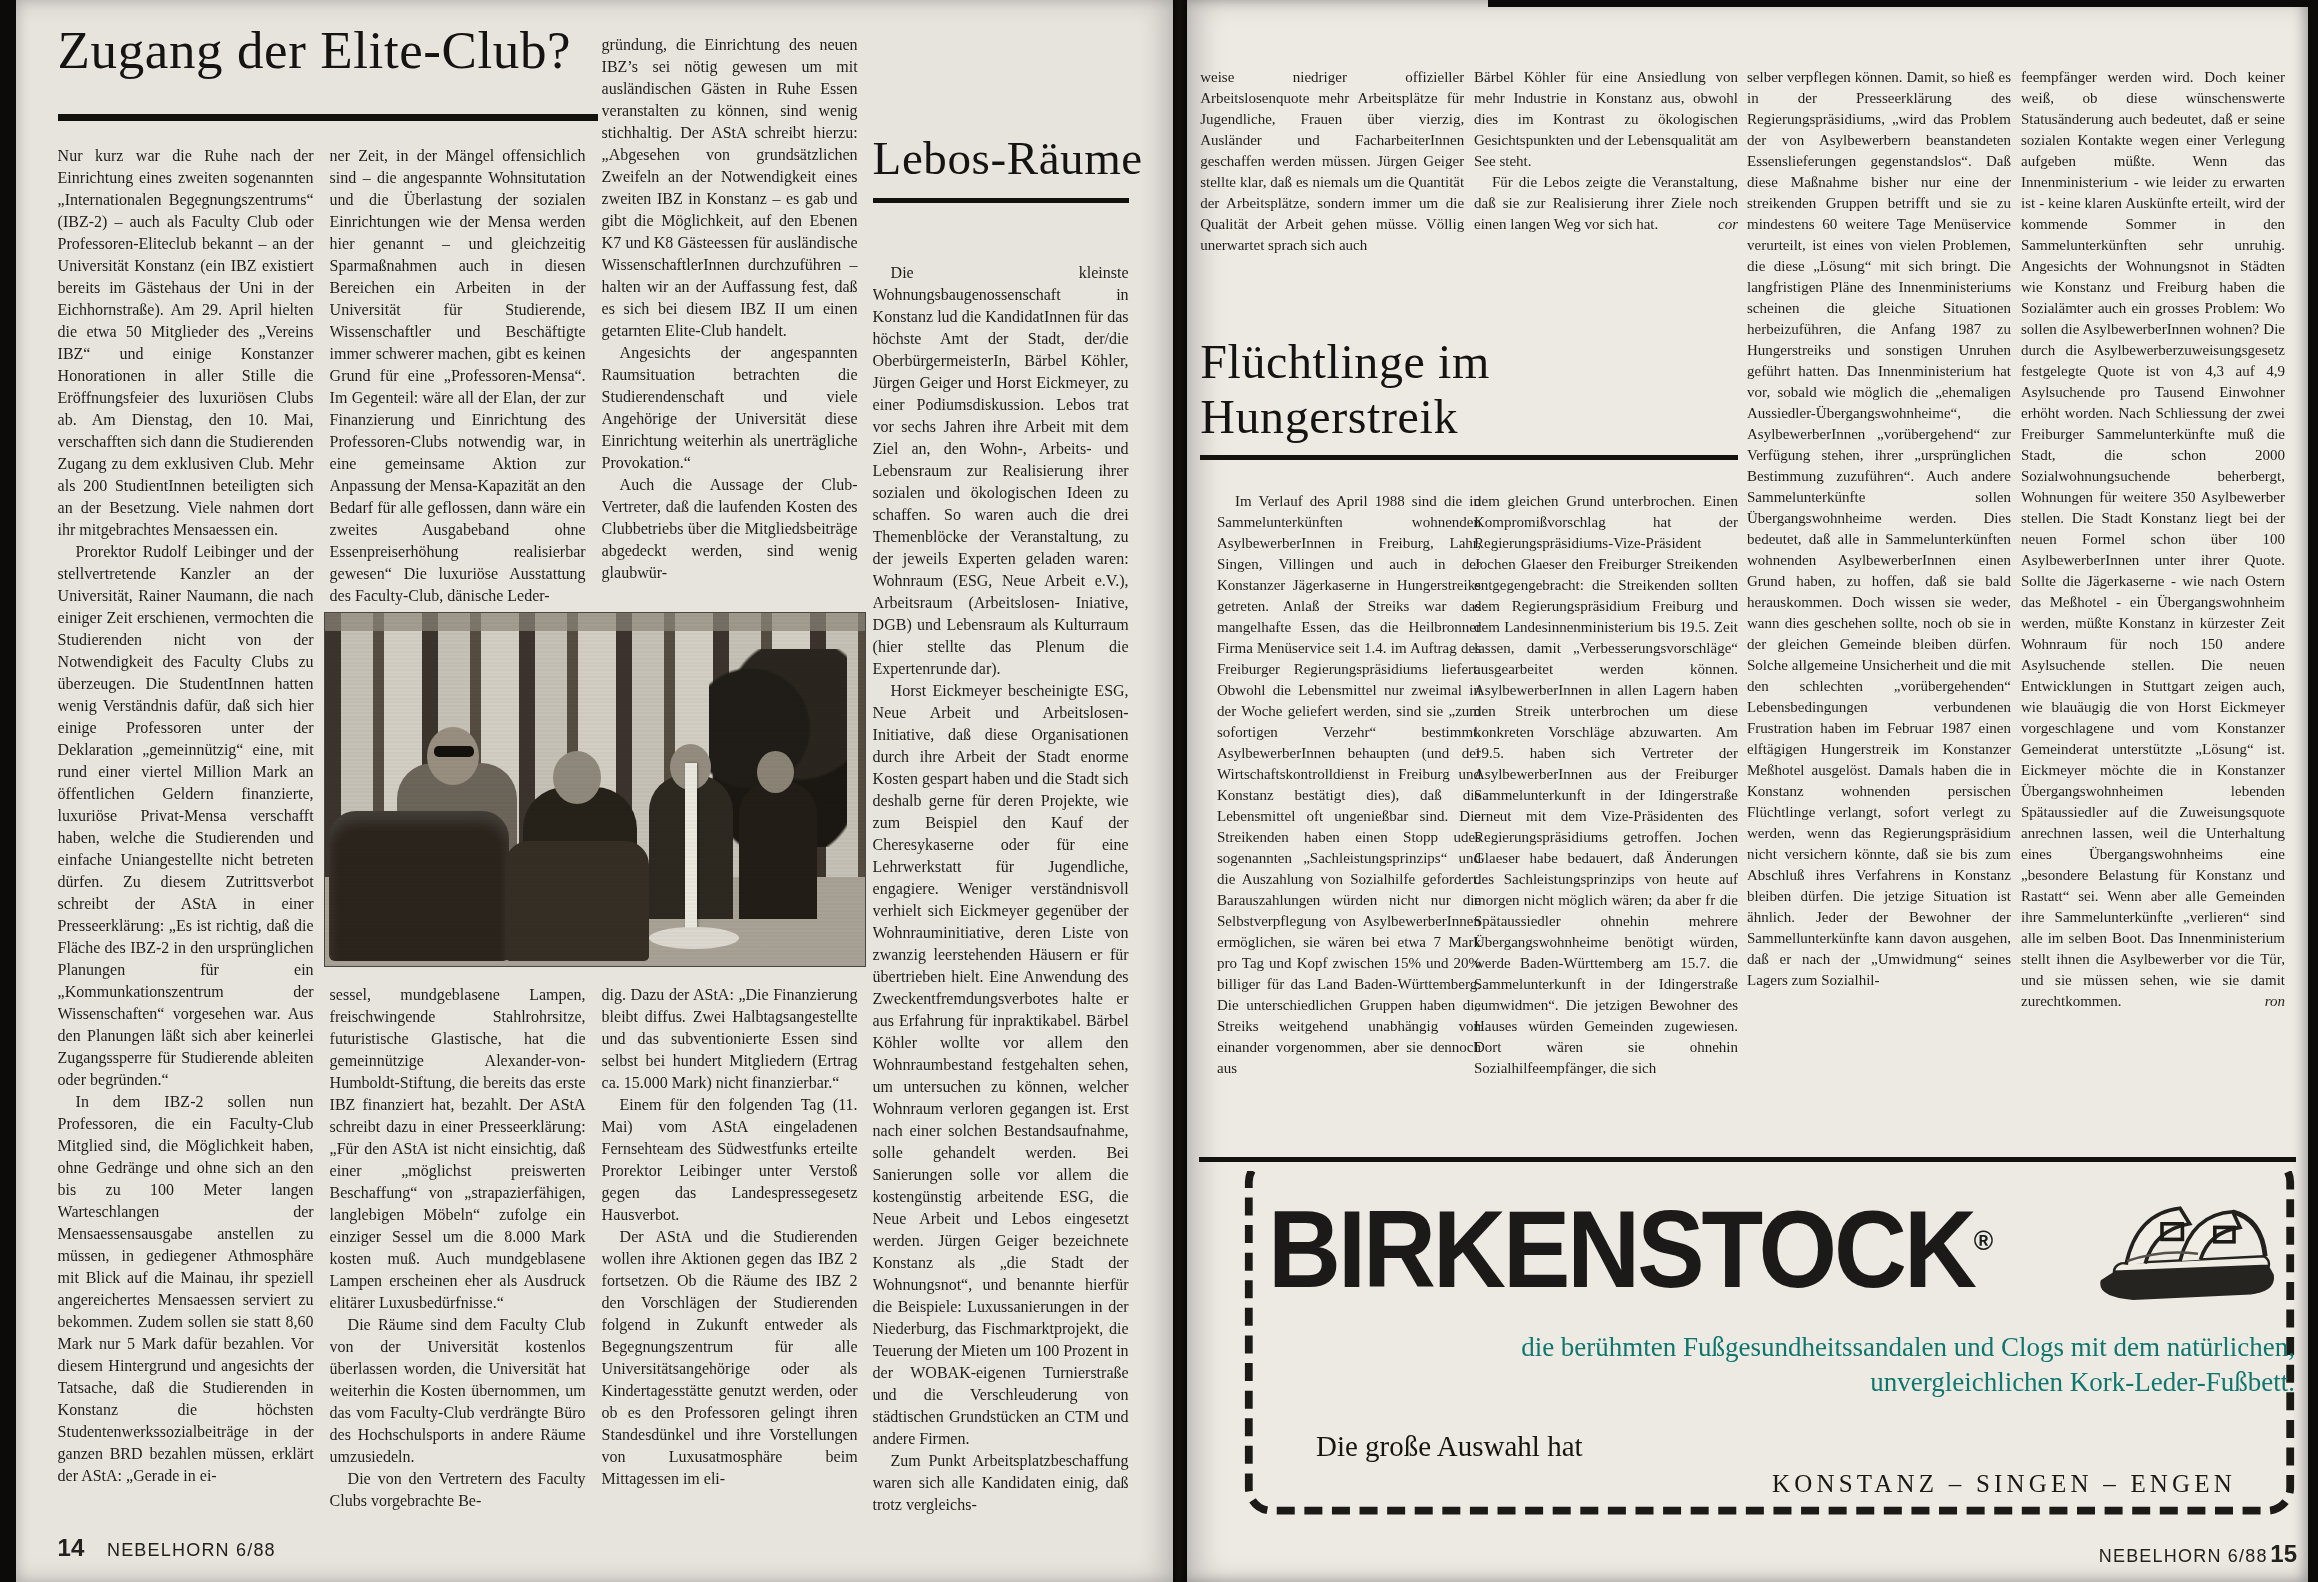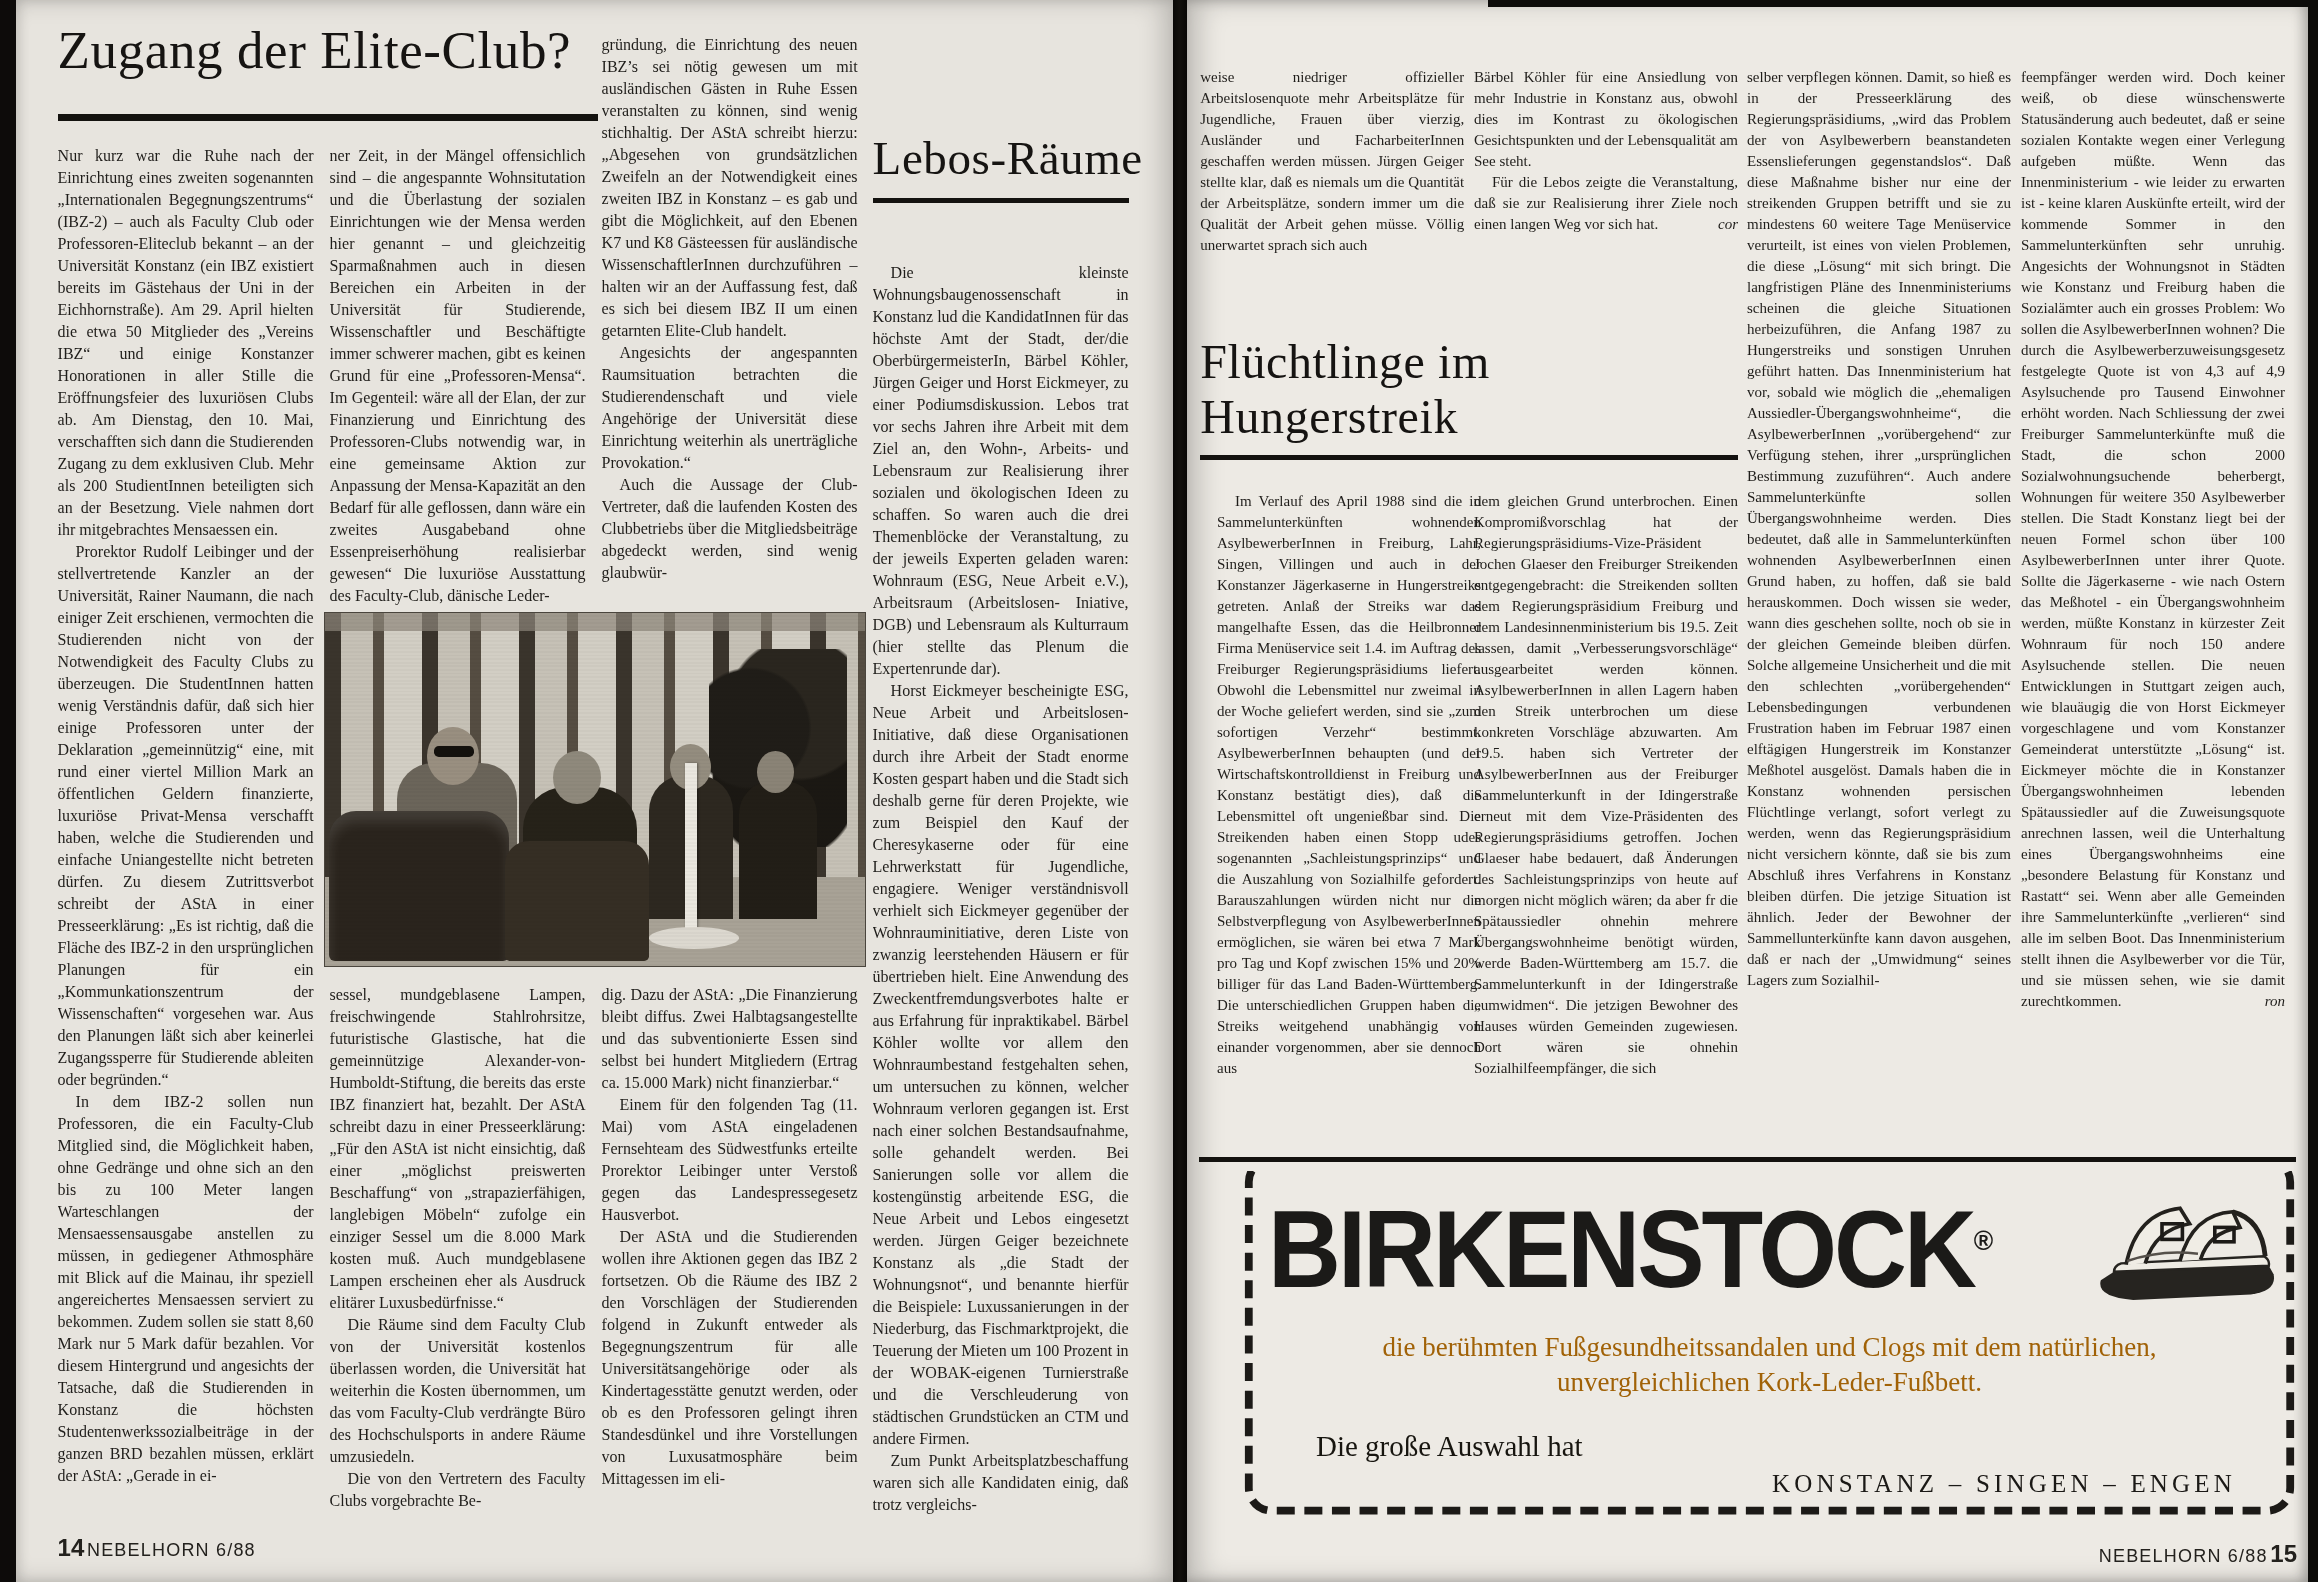--- a/index.html
+++ b/index.html
@@ -14,32 +14,32 @@
             letter-spacing:0.6px;white-space:nowrap;}
   .rule{position:absolute;background:#14120f;}
   .col{position:absolute;text-align:justify;overflow:hidden;}
   .lcol{font-size:16px;line-height:22px;width:256px;}
   .rcol{font-size:15px;line-height:21px;width:264px;margin-top:7px;}
   .col p{margin:0;}
   .col p.ind{text-indent:18px;}
   .sig{float:right;font-style:italic;padding-left:10.8px;}
   .footer{position:absolute;font-family:"Liberation Sans",sans-serif;color:#23211d;}
   .footer .pn{font-weight:700;font-size:24px;}
-  .footer .mag{font-size:18px;letter-spacing:1.2px;}
+  .footer .mag{font-size:18px;letter-spacing:1.2px;margin-left:20px;}
   
   .photo{position:absolute;background:#b6b1a8;overflow:hidden;outline:0.6px solid #4a453d;}
   .photo *{position:absolute;}
   
   .ad{position:absolute;}
   .ad-chain{position:absolute;inset:0;}
   .ad-brand{position:absolute;font-family:"Liberation Sans",sans-serif;font-weight:900;
             font-size:101px;letter-spacing:-3px;transform:scaleY(1.08);transform-origin:top left;
             color:#1b1a18;white-space:nowrap;}
   .ad-brand sup{font-size:26.4px;letter-spacing:0;vertical-align:35px;}
-  .ad-tag{position:absolute;font-size:27px;color:#a16207;width:100%;text-align:center;}
+  .ad-tag{position:absolute;font-size:27px;color:#0f766e;width:100%;text-align:right;}
   .ad-lead{position:absolute;font-size:29px;color:#17150f;}
   .ad-store{position:absolute;font-size:52px;letter-spacing:8.4px;color:#1b1916;white-space:nowrap;}
   .ad-cities{position:absolute;font-size:25px;letter-spacing:4.2px;color:#1b1916;white-space:nowrap;}
   
   .scanbar{position:absolute;background:#0c0b09;}
 </style>
 </head>
 <body>
 
 <div id="canvas">

